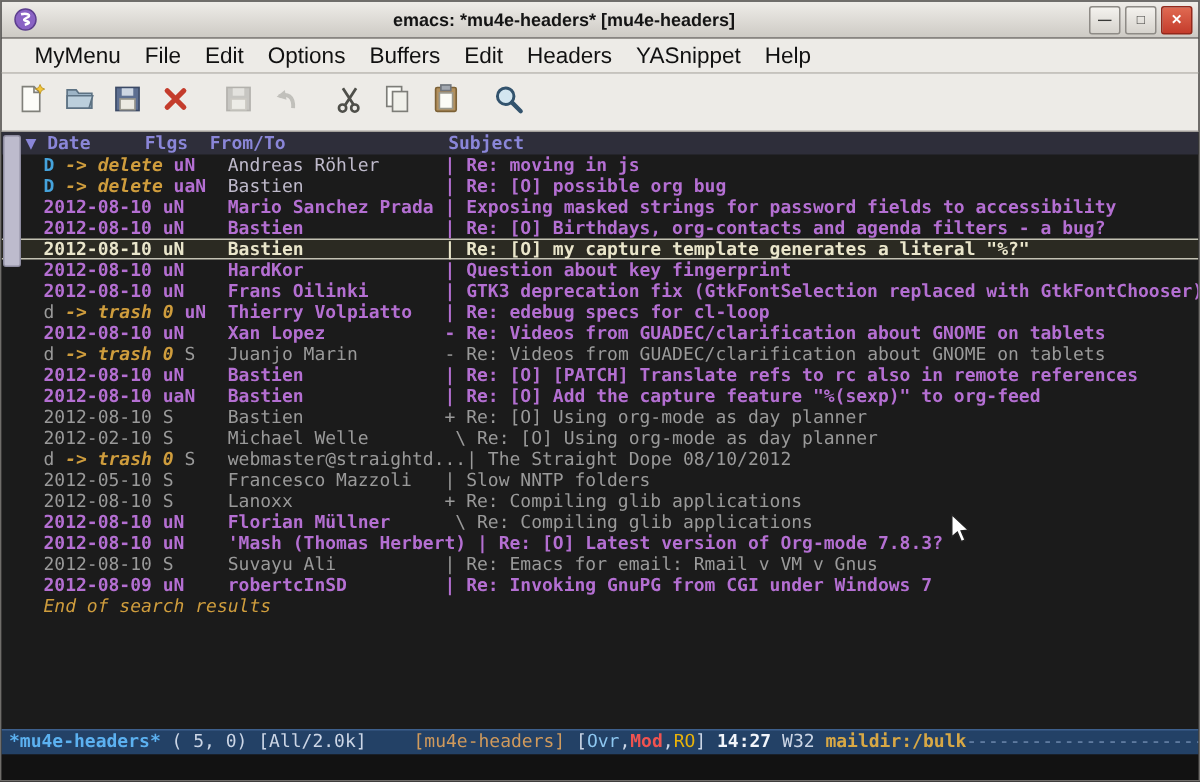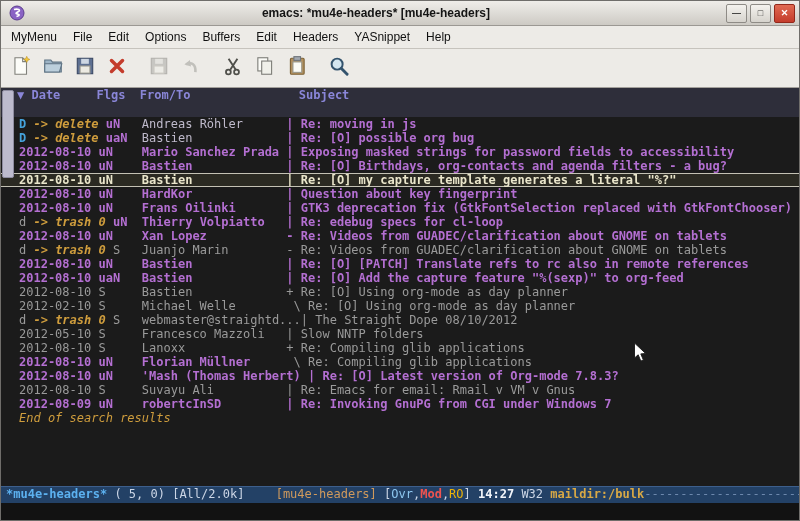--- a/index.html
+++ b/index.html
@@ -20,42 +20,42 @@
   .win-btn{
     width:19px;height:17px;margin-left:3px;border:1px solid #8e8b86;border-radius:2px;
     background:linear-gradient(#f4f2ee,#d6d3cd);color:#3a3a38;
     display:flex;align-items:center;justify-content:center;
     font-size:9px;line-height:9px;font-weight:bold;
   }
   .win-btn.close{background:linear-gradient(#e06a52,#c43c2c);border-color:#93281b;color:#fff;}
   
   .menubar{
     height:22px;flex:0 0 22px;display:flex;align-items:center;background:#edebe7;
-    border-bottom:1px solid #c6c3bd;padding-left:2px;font-size:12px;color:#111;
+    border-bottom:1px solid #c6c3bd;padding-left:14px;font-size:15px;color:#111;
   }
   .menu-item{padding:3px 8px;white-space:nowrap;}
   
   .toolbar{
     height:38px;flex:0 0 38px;display:flex;align-items:center;background:#edebe7;
     border-bottom:1px solid #a3a09b;padding:0 4px;
   }
   .tool-btn{width:30px;height:30px;margin:0 1px;border-radius:3px;display:flex;
     align-items:center;justify-content:center;}
   .tool-btn.disabled{opacity:.45;}
   .tool-gap{width:10px;flex:0 0 10px;}
   
   .emacs-body{
     position:relative;flex:1 1 auto;background:#1b1b1b;overflow:hidden;
     font-family:"DejaVu Sans Mono",monospace;font-size:12px;line-height:14px;
   }
   .header-line{
-    background:#2e2e3a;color:#8a86d8;font-weight:bold;height:29px;line-height:15px;
+    background:#2e2e3a;color:#8a86d8;font-weight:bold;height:15px;line-height:15px;
     padding-left:16px;white-space:pre;
   }
-  .row{height:14px;padding-left:18px;white-space:pre;}
+  .row{height:14px;padding-left:28px;white-space:pre;}
   .row.current{
     box-sizing:border-box;height:14px;line-height:12px;background:#2b2a22;
     border-top:1px solid #c4c2b4;border-bottom:1px solid #c4c2b4;
   }
   .sg-unread{color:#b46fd2;font-weight:bold;}
   .sg-read{color:#9a9a9a;}
   .sg-pale{color:#bfbacb;}
   .sg-action{color:#cf9d3d;font-style:italic;font-weight:bold;}
   .sg-endmark{color:#cf9d3d;font-style:italic;}
   .sg-markD{color:#45a3dc;font-weight:bold;}

